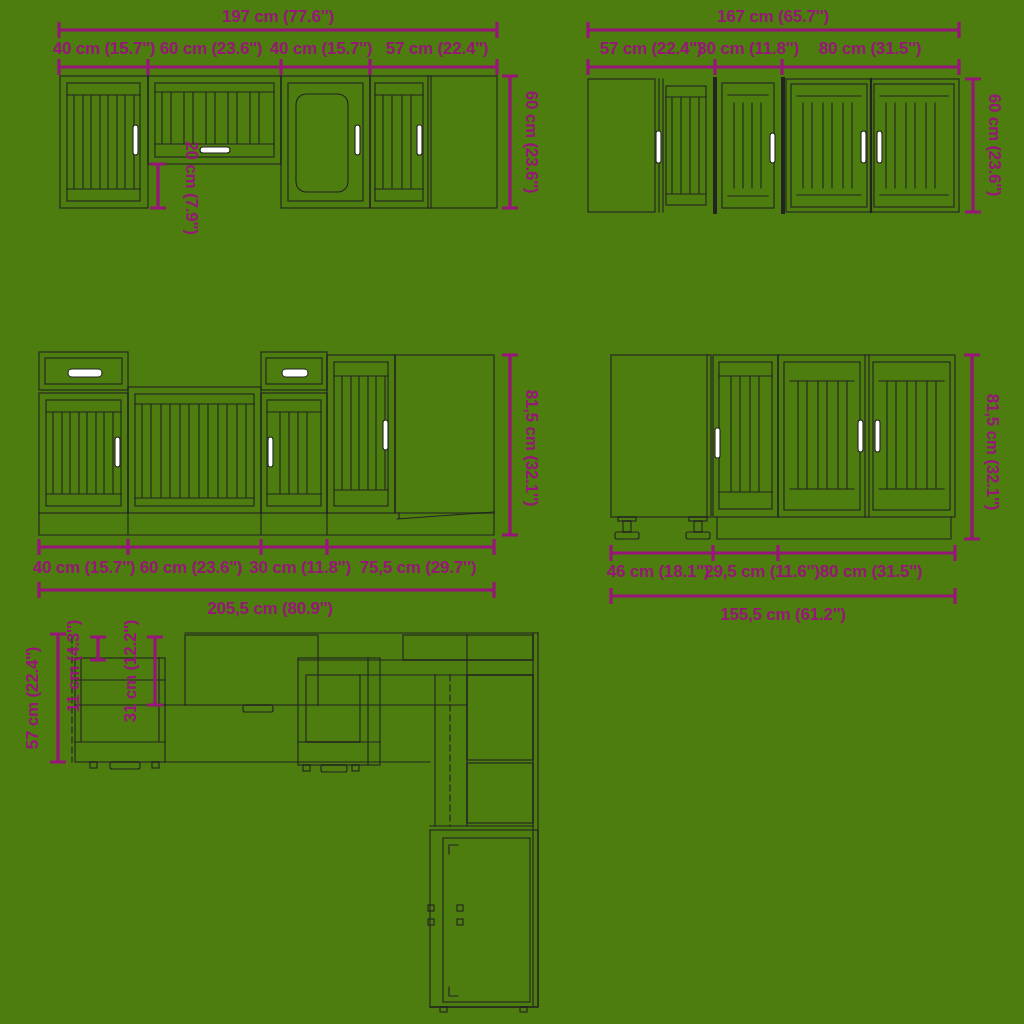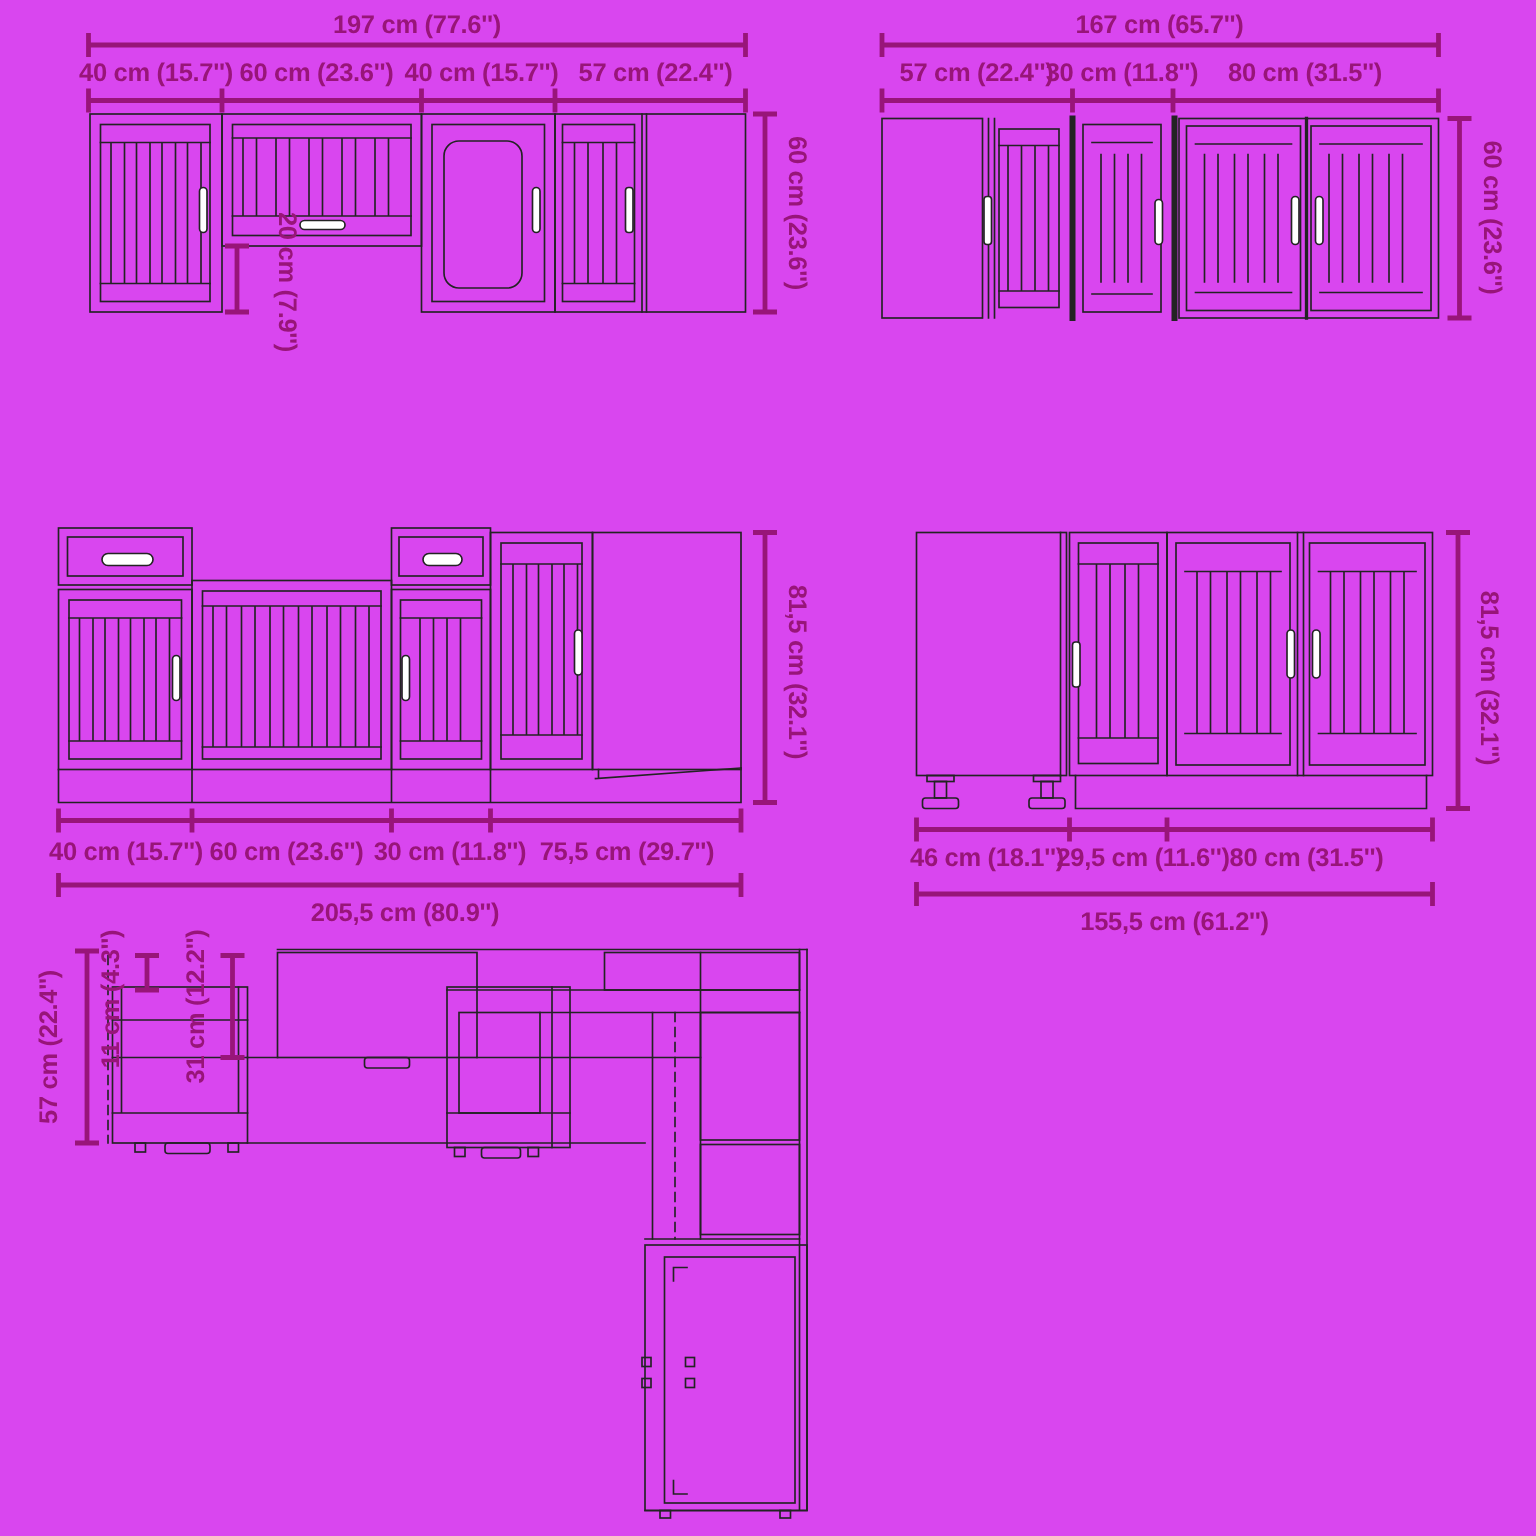--- a/index.html
+++ b/index.html
@@ -1,16 +1,16 @@
 <!DOCTYPE html>
 <html><head>
 <meta charset="utf-8">
 <style>
   html,body { margin:0; padding:0; background:#ffffff; }
-  .canvas { position:relative; width:1024px; height:1024px; background:#d946ef; overflow:hidden;
+  .canvas { position:relative; width:1024px; height:1024px; background:#4d7c0f; overflow:hidden;
             font-family:"Liberation Sans", sans-serif; }
   svg { display:block; }
   .ln  { fill:none; stroke:#232323; stroke-width:1.1; stroke-linecap:square; }
   .ln2 { fill:none; stroke:#232323; stroke-width:2.2; stroke-linecap:square; }
   .ln4 { fill:none; stroke:#232323; stroke-width:4;   stroke-linecap:square; }
   .fw  { fill:#ffffff; stroke:#232323; stroke-width:1.1; }
   .dash{ stroke-dasharray:6 4; }
   .dim { fill:none; stroke:#981579; stroke-width:3.2; stroke-linecap:butt; }
   .dimtxt { fill:#981579; font-family:"Liberation Sans", sans-serif;
             font-weight:700; font-size:17px; letter-spacing:-0.2px; }

